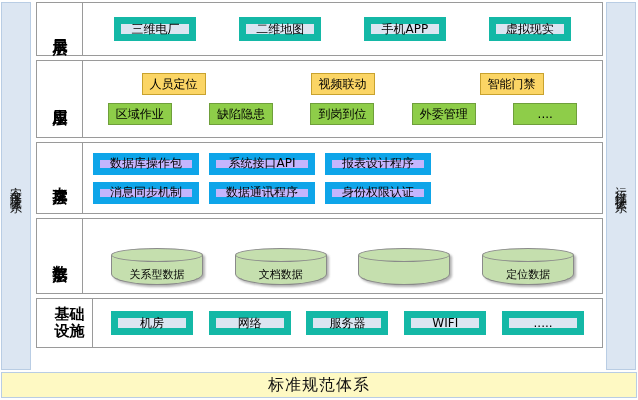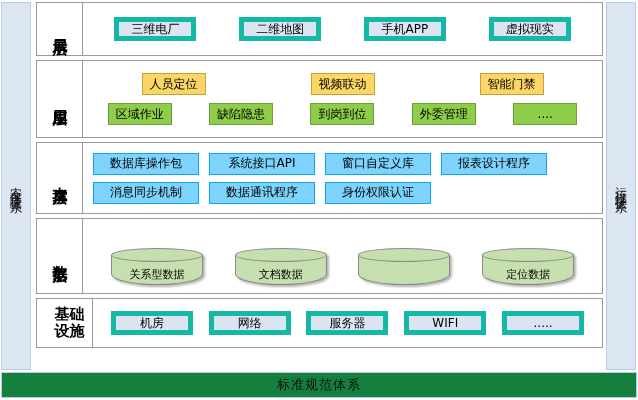--- a/index.html
+++ b/index.html
@@ -37,24 +37,24 @@
     color:#111;
     line-height:1;
   }
 
   
   #bottom-bar{
     position:absolute;
     left:1px;top:372px;
     width:636px;height:26px;
     box-sizing:border-box;
-    background:#15803d;
+    background:#fef9c3;
     border:1px solid #b9cde4;
     display:flex;align-items:center;justify-content:center;
-    font-size:13px;color:#111;letter-spacing:1px;
+    font-size:16px;color:#111;letter-spacing:1px;
   }
 
   
   .layer{
     position:absolute;
     left:36px;
     width:567px;
     box-sizing:border-box;
     background:#ffffff;
     border:1px solid #9a9a9a;
@@ -104,26 +104,26 @@
   .node{
     box-sizing:border-box;
     display:flex;align-items:center;justify-content:center;
     font-size:12px;
     color:#000;
     text-align:center;
     white-space:nowrap;
   }
   .node.blue{
     background:#dbe5f1;
-    border:5px solid #14b8a6;
+    border:7px solid #14b8a6;
     height:24px;
   }
   .node.white{
-    background:#7dd3fc;
-    border:1px solid #0ea5e9;
+    background:#c4b5fd;
+    border:7px solid #0ea5e9;
     height:22px;
   }
   .node.amber{
     background:#fbd565;
     border:1px solid #c8a22e;
     height:22px;
   }
   .node.green{
     background:#8ecd49;
     border:1px solid #6f9f3b;
@@ -231,21 +231,20 @@
   </div>
 
   <div class="layer" id="layer-support">
     <div class="layer-label">
       <span class="ltxt">支撑层</span>
     </div>
     <div class="layer-body">
       <div class="row">
         <div class="node white">数据库操作包</div>
         <div class="node white">系统接口API</div>
-        <div class="node white">窗口自定义库</div>
         <div class="node white">报表设计程序</div>
       </div>
       <div class="row">
         <div class="node white">消息同步机制</div>
         <div class="node white">数据通讯程序</div>
         <div class="node white">身份权限认证</div>
       </div>
     </div>
   </div>
 

